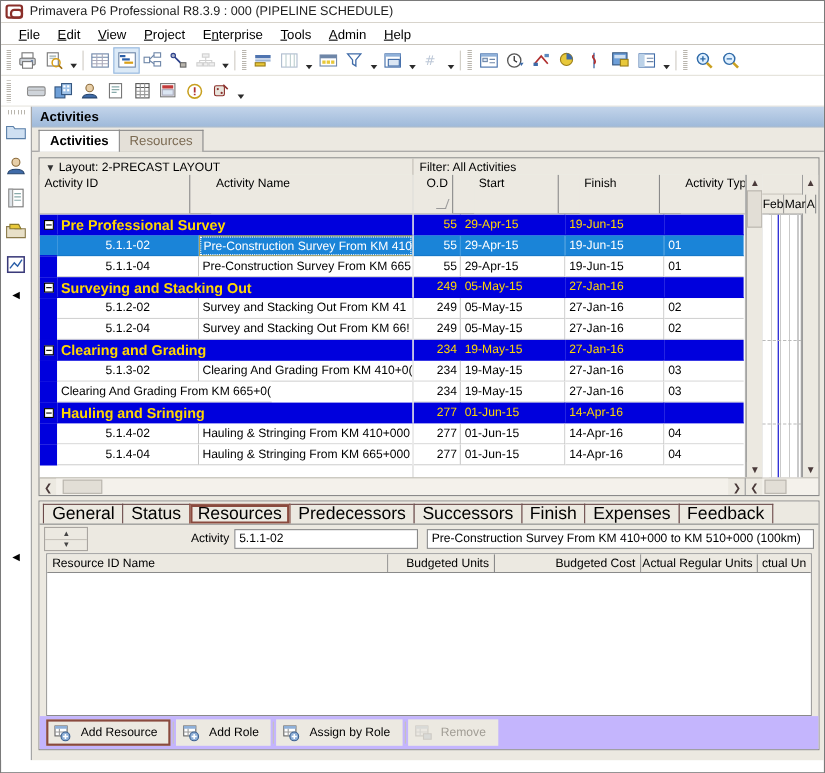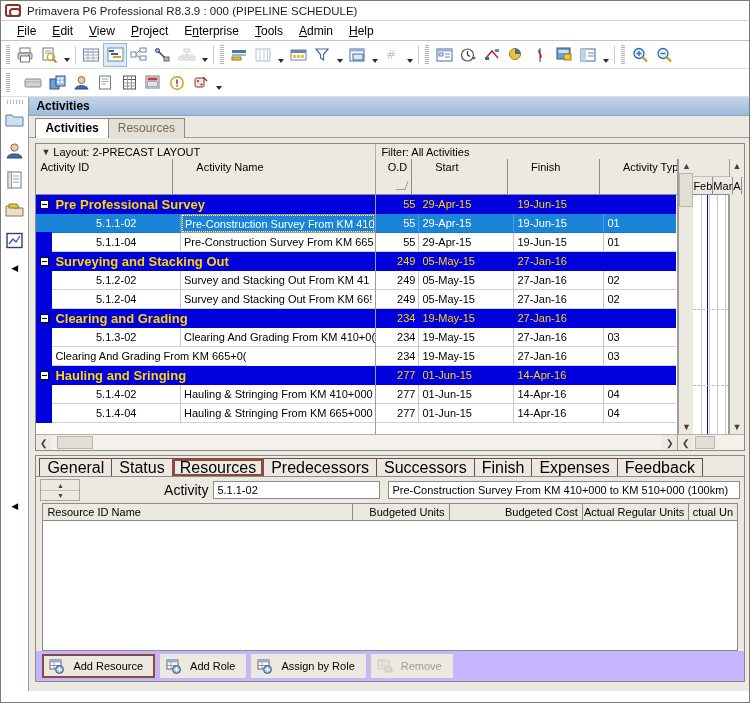--- a/index.html
+++ b/index.html
@@ -444,21 +444,21 @@
     display: flex; flex-direction: column;
     margin-right: 8px;
   }
   .spin-half {
     flex: 1 1 50%;
     display: flex; align-items: center; justify-content: center;
     font-size: 7px; color: #444;
   }
   .spin-half + .spin-half { border-top: 1px solid #c6c2ba; }
   .lbl-activity {
-    font-size: 14px; text-align: right;
+    font-size: 11px; text-align: right;
     width: 120px; margin-right: 5px;
   }
   .inp {
     height: 18px;
     border: 1px solid #8a8a8a;
     background: #ffffff;
     font-size: 11px;
     display: flex; align-items: center;
     padding: 0 3px;
     overflow: hidden; white-space: nowrap;

